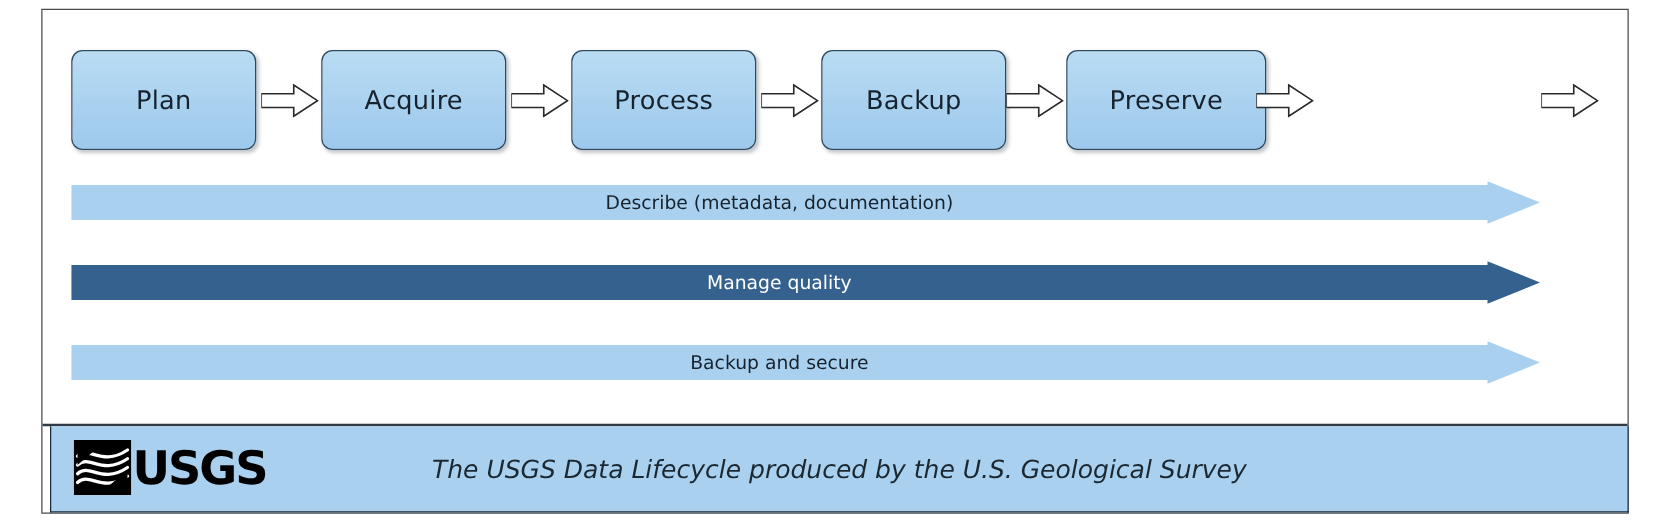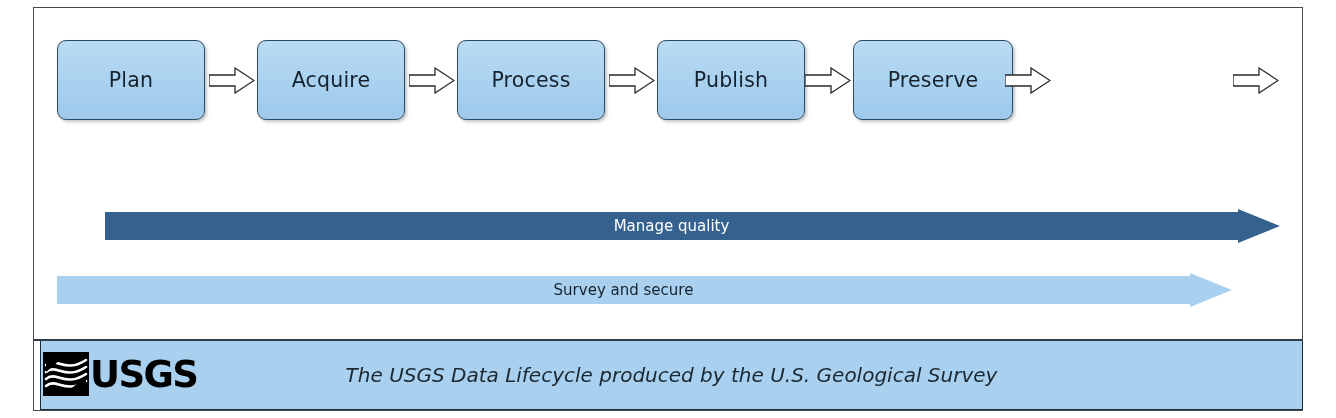--- a/index.html
+++ b/index.html
@@ -90,21 +90,21 @@
     justify-content: center;
     font-family: "DejaVu Sans", sans-serif;
     font-size: 15px;
     white-space: nowrap;
     pointer-events: none;
   }
   .band-label.light { color: #16222e; }
   .band-label.dark  { color: #ffffff; }
 
   #band-describe { top: 145px; }
-  #band-quality  { top: 209px; margin-left: 48px; }
+  #band-quality  { top: 209px; }
   #band-backup   { top: 273px; }
 
   
   #footer-sep {
     position: absolute;
     left: 34px;
     top: 339px;
     width: 1268px;
     height: 2px;
     background: #2f3a44;
@@ -117,21 +117,21 @@
     height: 69px;
     box-sizing: border-box;
     background: #a9d1ef;
     border: 1.5px solid #1d2b38;
     border-top: none;
     display: flex;
     align-items: center;
   }
   #usgs-logo {
     position: absolute;
-    left: 2px;
+    left: 18px;
     top: 11px;
     display: flex;
     align-items: center;
     height: 44px;
   }
   #usgs-mark { display: block; }
   #usgs-word {
     font-family: "DejaVu Sans", sans-serif;
     font-weight: bold;
     font-size: 37px;
@@ -169,21 +169,21 @@
     <div class="stage-box" style="left:0px;width:148px;justify-content:center;">
       <span class="stage-label">Plan</span>
     </div>
     <div class="stage-box" style="left:400px;width:148px;">
       <span class="stage-label">Process</span>
     </div>
     <div class="stage-box" style="left:200px;width:148px;">
       <span class="stage-label">Acquire</span>
     </div>
     <div class="stage-box" style="left:600px;width:148px;">
-      <span class="stage-label">Publish</span>
+      <span class="stage-label">Backup</span>
     </div>
     <div class="stage-box" style="left:796px;width:160px;align-items:center;">
       <span class="stage-label">Preserve</span>
     </div>
 
     <div class="connector" style="left:152px;">
       <svg width="46" height="27" viewBox="0 0 46 27">
         <polygon points="0,8 26,8 26,1 45,13.5 26,26 26,19 0,19" fill="#ffffff" stroke="#2a2a2a" stroke-width="1.3" stroke-linejoin="miter"></polygon>
       </svg>
     </div>
@@ -208,33 +208,39 @@
       </svg>
     </div>
     <div class="connector" style="left:1176px;">
       <svg width="46" height="27" viewBox="0 0 46 27">
         <polygon points="0,8 26,8 26,1 45,13.5 26,26 26,19 0,19" fill="#ffffff" stroke="#2a2a2a" stroke-width="1.3" stroke-linejoin="miter"></polygon>
       </svg>
     </div>
 
   </div>
 
+  <div class="band" id="band-describe">
+    <svg width="1175" height="34" viewBox="0 0 1175 34">
+      <polygon points="0,3 1133,3 1133,0 1175,17 1133,34 1133,31 0,31" fill="#a9d1ef"></polygon>
+    </svg>
+    <div class="band-label light">Describe (metadata, documentation)</div>
+  </div>
 
   <div class="band" id="band-quality">
     <svg width="1175" height="34" viewBox="0 0 1175 34">
       <polygon points="0,3 1133,3 1133,0 1175,17 1133,34 1133,31 0,31" fill="#35618f"></polygon>
     </svg>
     <div class="band-label dark">Manage quality</div>
   </div>
 
   <div class="band" id="band-backup">
     <svg width="1175" height="34" viewBox="0 0 1175 34">
       <polygon points="0,3 1133,3 1133,0 1175,17 1133,34 1133,31 0,31" fill="#a9d1ef"></polygon>
     </svg>
-    <div class="band-label light">Survey and secure</div>
+    <div class="band-label light">Backup and secure</div>
   </div>
 
   <div id="footer-sep"></div>
 
   <div id="footer">
 
     <div id="usgs-logo">
       <svg id="usgs-mark" width="46" height="44" viewBox="0 0 46 44">
         <rect x="0" y="0" width="46" height="44" fill="#000000"></rect>
         <g stroke="#ffffff" stroke-width="2.6" fill="none" stroke-linecap="round">

